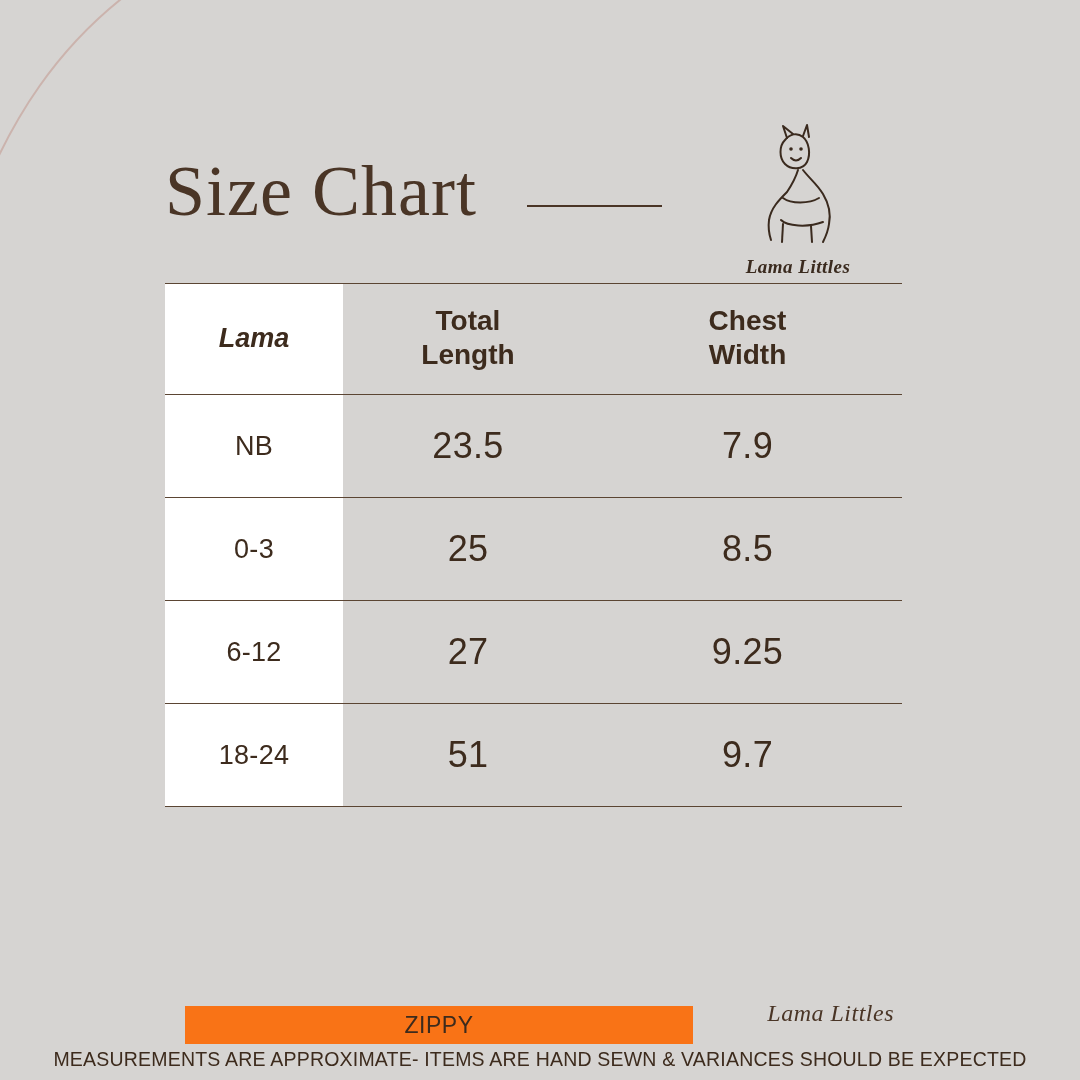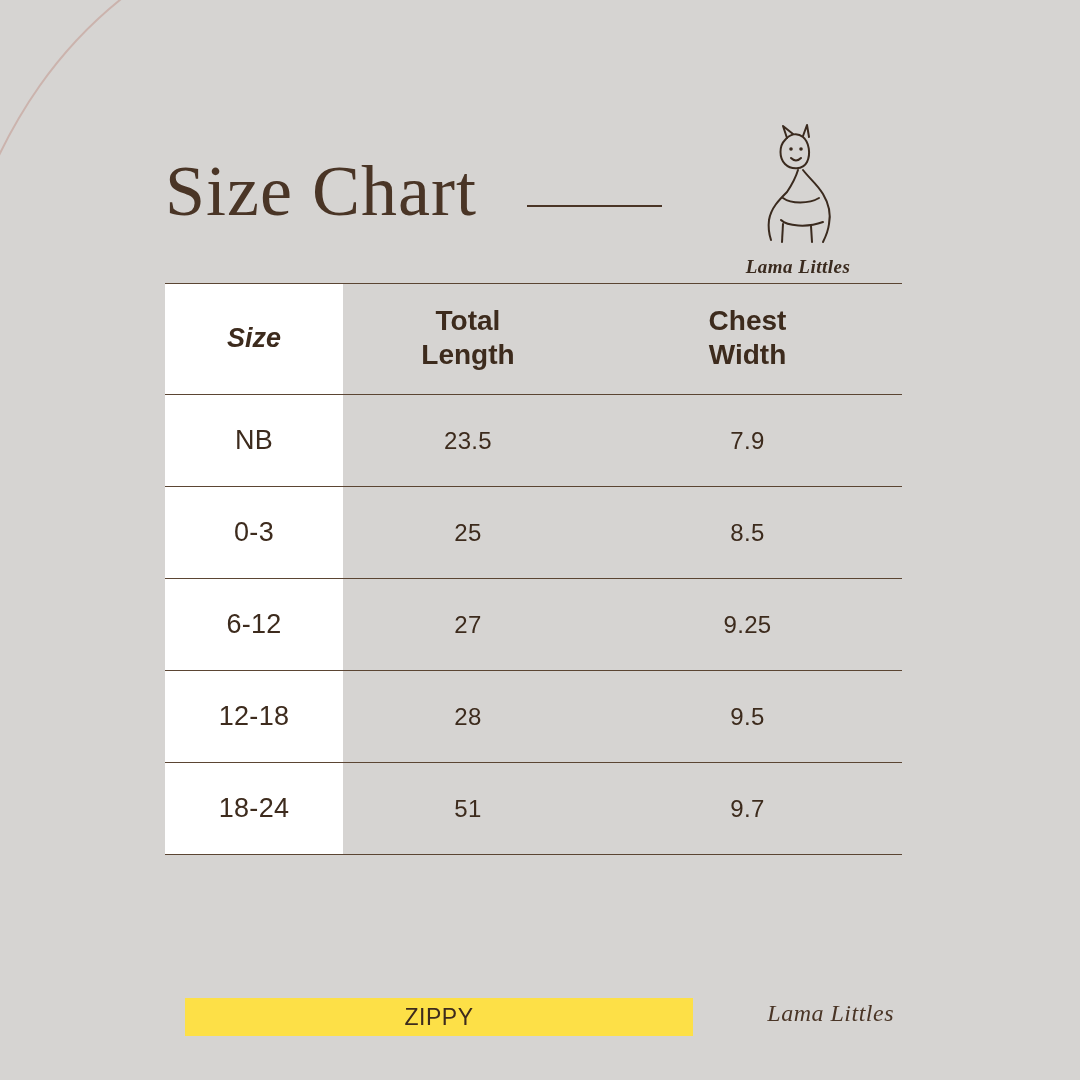--- a/index.html
+++ b/index.html
@@ -106,44 +106,44 @@
     font-size: 28px;
     font-weight: bold;
     padding: 20px 0 22px 0;
     line-height: 1.22;
   }
   table.size-table thead th.cell-size {
     font-style: italic;
     font-size: 27px;
   }
   table.size-table tbody td {
-    font-size: 24px;
+    font-size: 36px;
     font-weight: 400;
     padding: 30px 0 30px 0;
     letter-spacing: 0.3px;
   }
   table.size-table tbody tr td.cell-size {
     font-size: 27px;
   }
 
   
   .footer-row {
     position: absolute;
     left: 165px;
     top: 998px;
     width: 737px;
     height: 40px;
   }
   .zippy-box {
     position: absolute;
     left: 20px;
-    top: 0;
+    top: 8px;
     width: 508px;
     height: 38px;
-    background: #fde047;
+    background: #f97316;
     display: flex;
     align-items: center;
     justify-content: center;
     font-size: 23px;
     color: #3d2b1d;
     letter-spacing: 0.5px;
   }
   .footer-brand {
     position: absolute;
     right: 8px;
@@ -201,21 +201,21 @@
 
   <div class="table-wrap">
     <table class="size-table">
       <colgroup>
         <col class="c-size">
           <col class="c-len">
           <col class="c-chest">
       </colgroup>
       <thead>
         <tr>
-          <th class="cell-size">Size</th>
+          <th class="cell-size">Lama</th>
           <th>
             <span>Total</span><br>
             <span>Length</span>
           </th>
           <th>
             <span>Chest</span><br>
             <span>Width</span>
           </th>
         </tr>
       </thead>
@@ -229,32 +229,28 @@
           <td class="cell-size">0-3</td>
           <td>25</td>
           <td>8.5</td>
         </tr>
         <tr>
           <td class="cell-size">6-12</td>
           <td>27</td>
           <td>9.25</td>
         </tr>
         <tr>
-          <td class="cell-size">12-18</td>
-          <td>28</td>
-          <td>9.5</td>
-        </tr>
-        <tr>
           <td class="cell-size">18-24</td>
           <td>51</td>
           <td>9.7</td>
         </tr>
       </tbody>
     </table>
   </div>
 
   <div class="footer-row">
     <div class="zippy-box">ZIPPY</div>
     <div class="footer-brand">Lama Littles</div>
   </div>
 
+  <div class="disclaimer">MEASUREMENTS ARE APPROXIMATE- ITEMS ARE HAND SEWN &amp; VARIANCES SHOULD BE EXPECTED</div>
 
 </div>
 
 </body></html>

